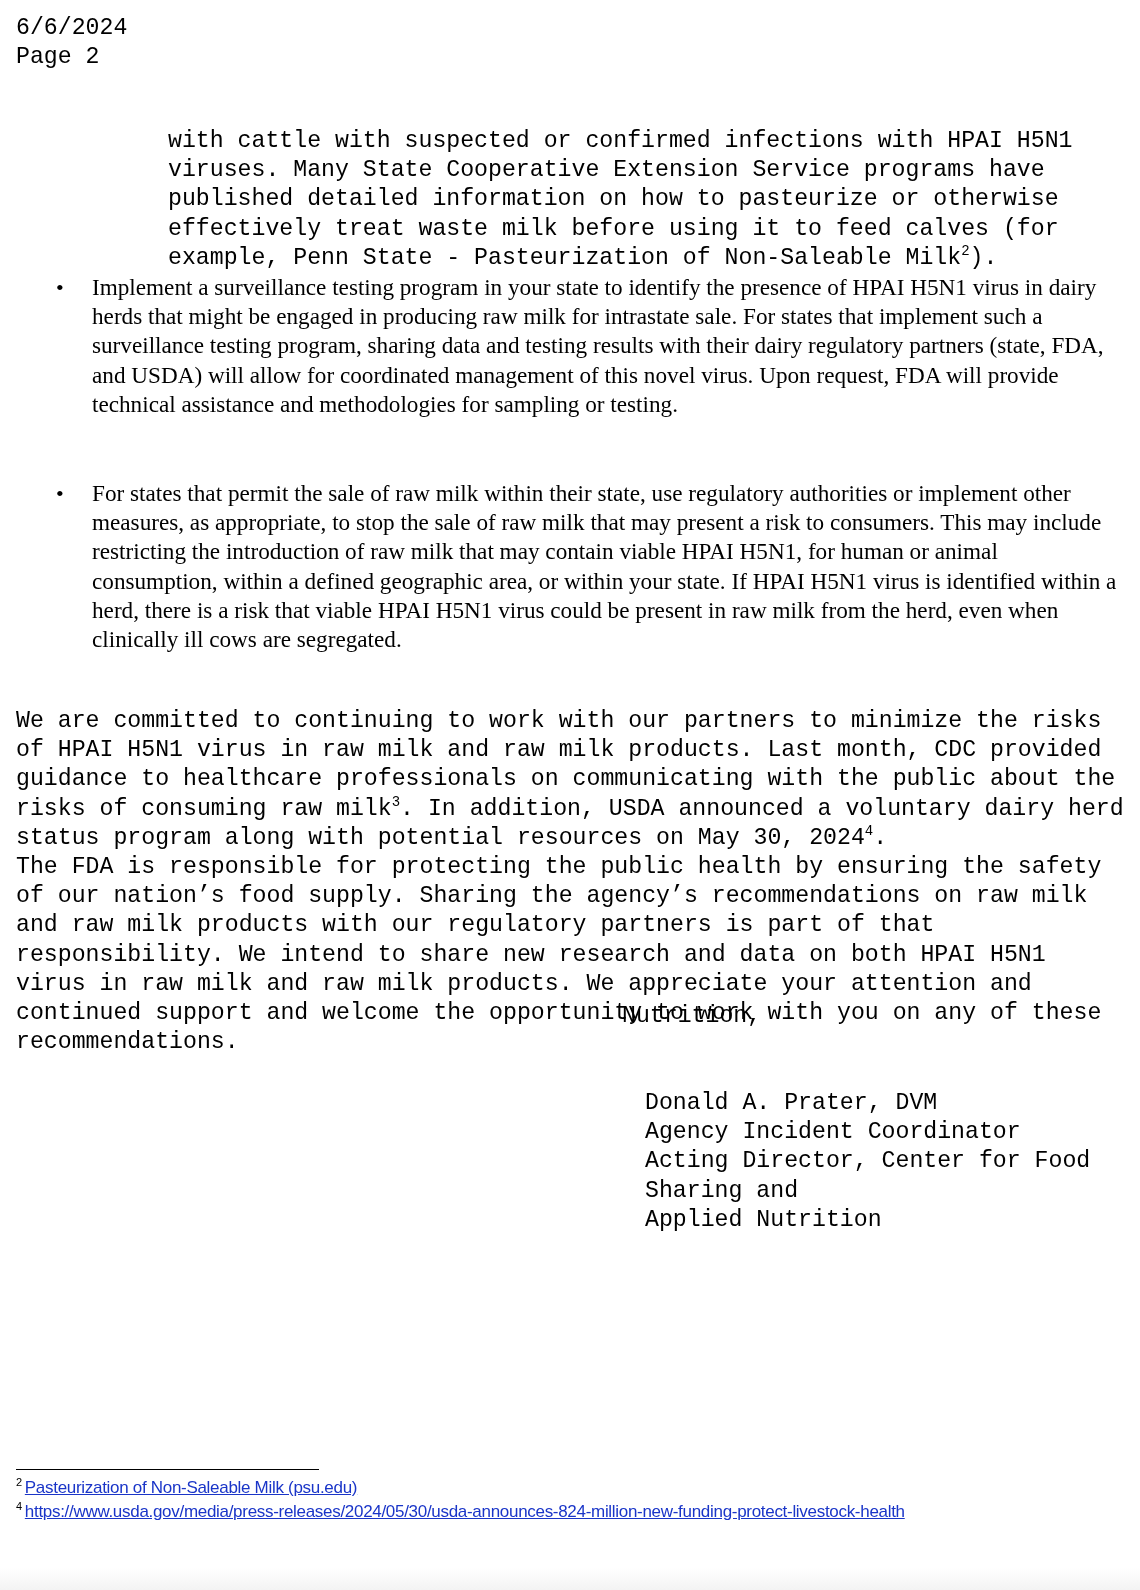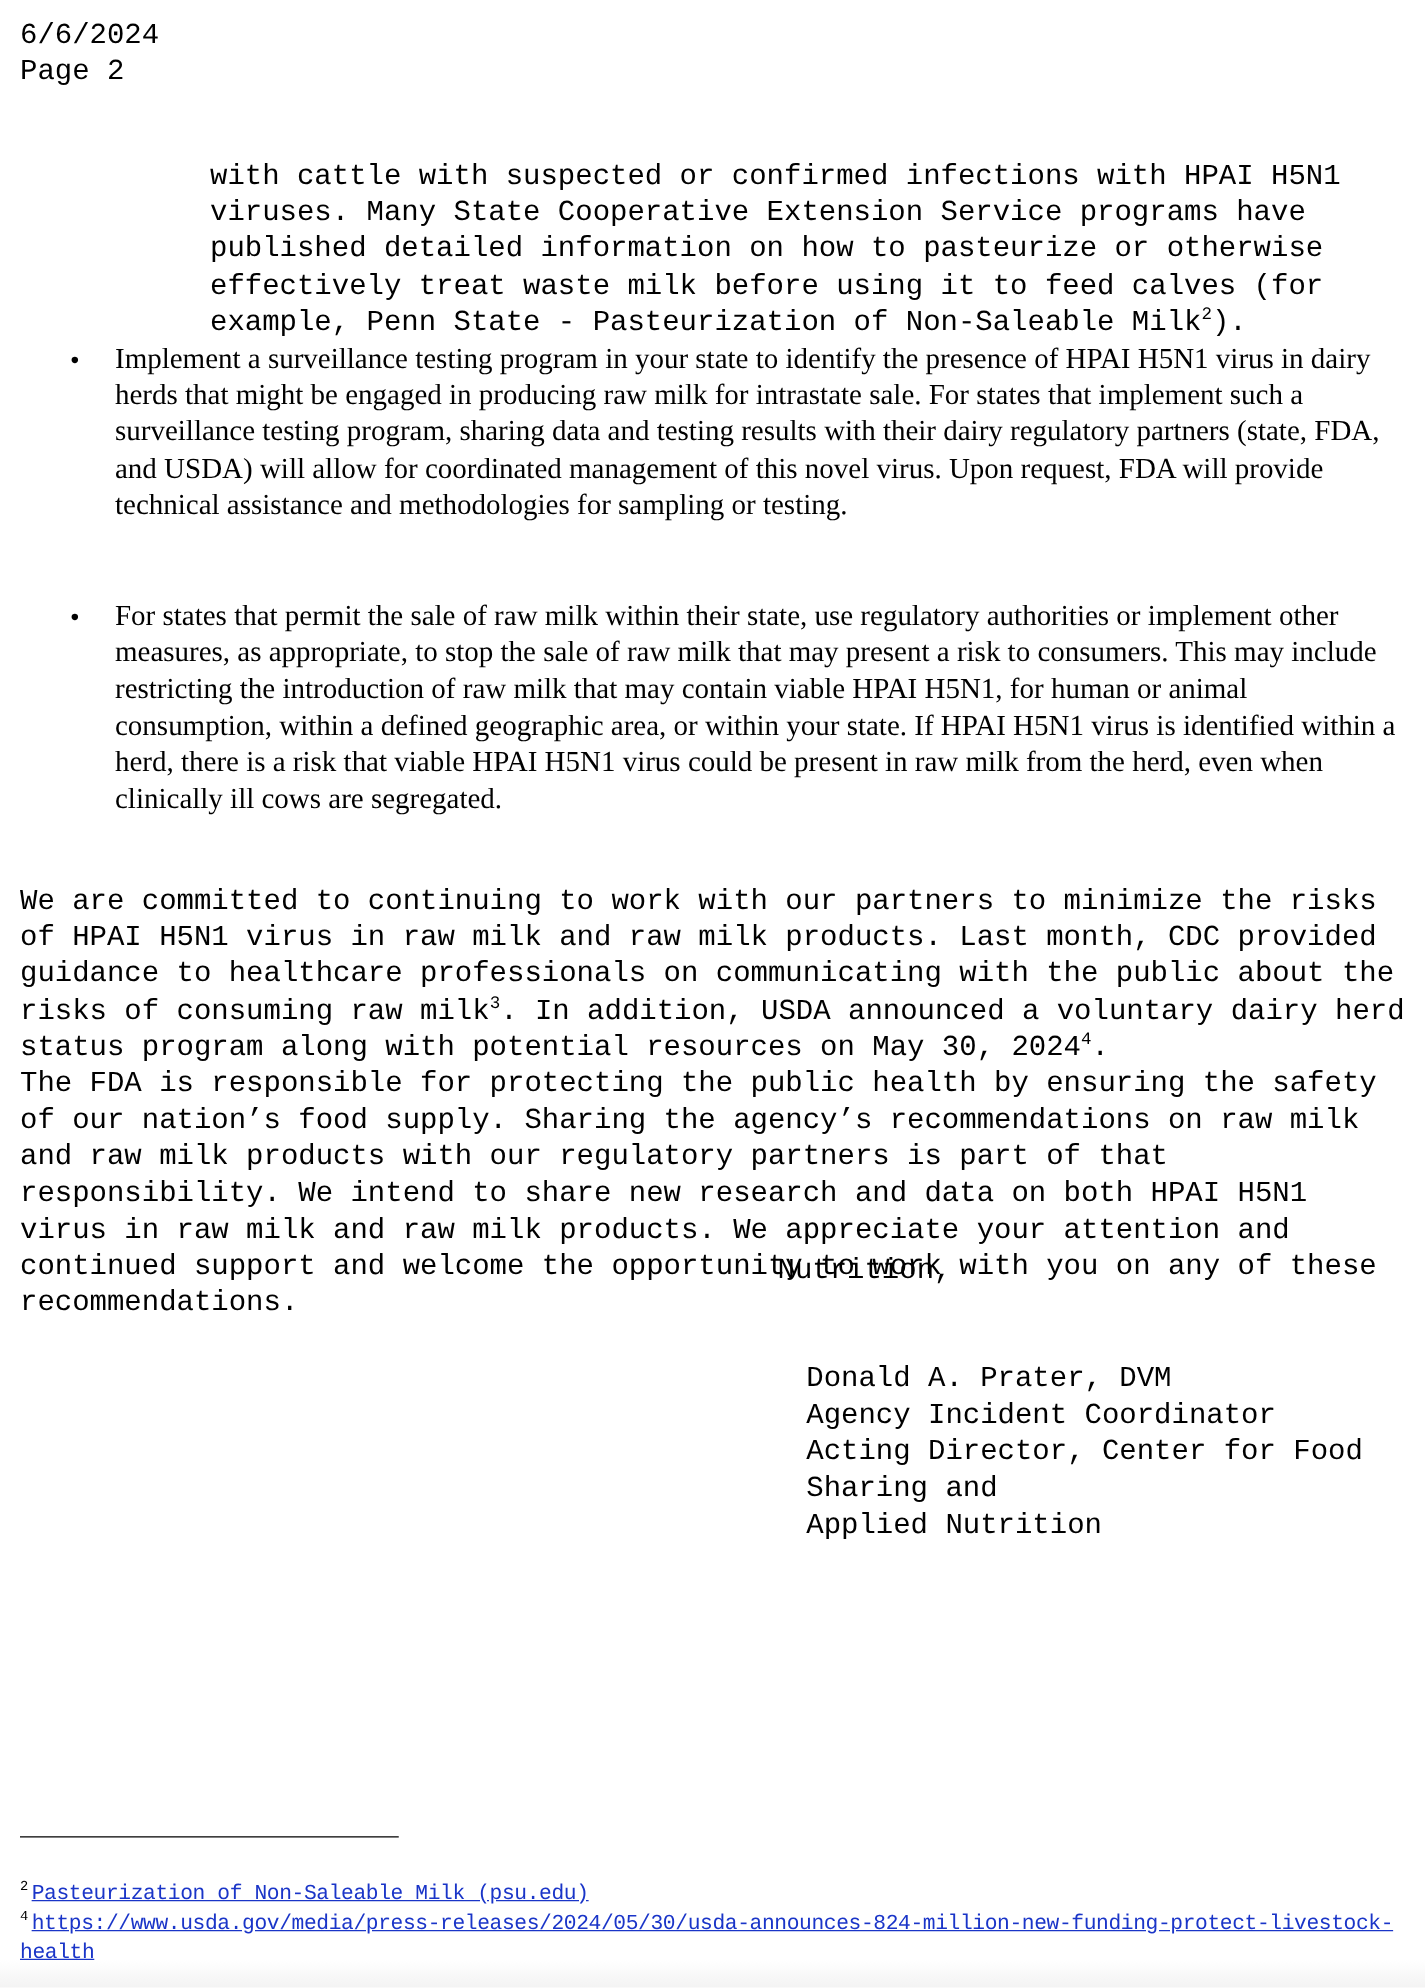--- a/index.html
+++ b/index.html
@@ -13,22 +13,22 @@
     .header div { line-height: 29px; }
     .cont { left: 168px; top: 127px; width: 960px; }
     .bullet-item { position: absolute; left: 92px; width: 1030px; }
     .bullet-dot { position: absolute; left: -36px; top: 0; font-size: 22px; }
     .para { left: 16px; width: 1110px; margin-top: 24px; }
     .sig { left: 622px; }
     sup.fn { font-size: 14px; line-height: 0; vertical-align: super; }
     .rule { left: 16px; top: 1469px; width: 303px; height: 0; border-top: 1.5px solid #000; }
     .footnotes {
       left: 16px; top: 1476px; width: 1120px;
-      font-family: Liberation Mono, monospace;
-      font-size: 17px; line-height: 23.5px; letter-spacing: -0.3px; margin-top: 28px;
+      font-family: Liberation Sans, sans-serif;
+      font-size: 17px; line-height: 23.5px; letter-spacing: -0.3px;
     }
     .footnotes .fnum { font-size: 11px; vertical-align: super; line-height: 0; margin-right: 3px; }
     .footnotes a { color: #1a35c8; text-decoration: underline; }
     .footnotes .plain { color: #000; }
     .bottom-shade { left: 0; top: 1568px; width: 1140px; height: 22px;
       background: linear-gradient(#ffffff, #f3f3f3); }
   </style>
 </head>
 <body>
 

